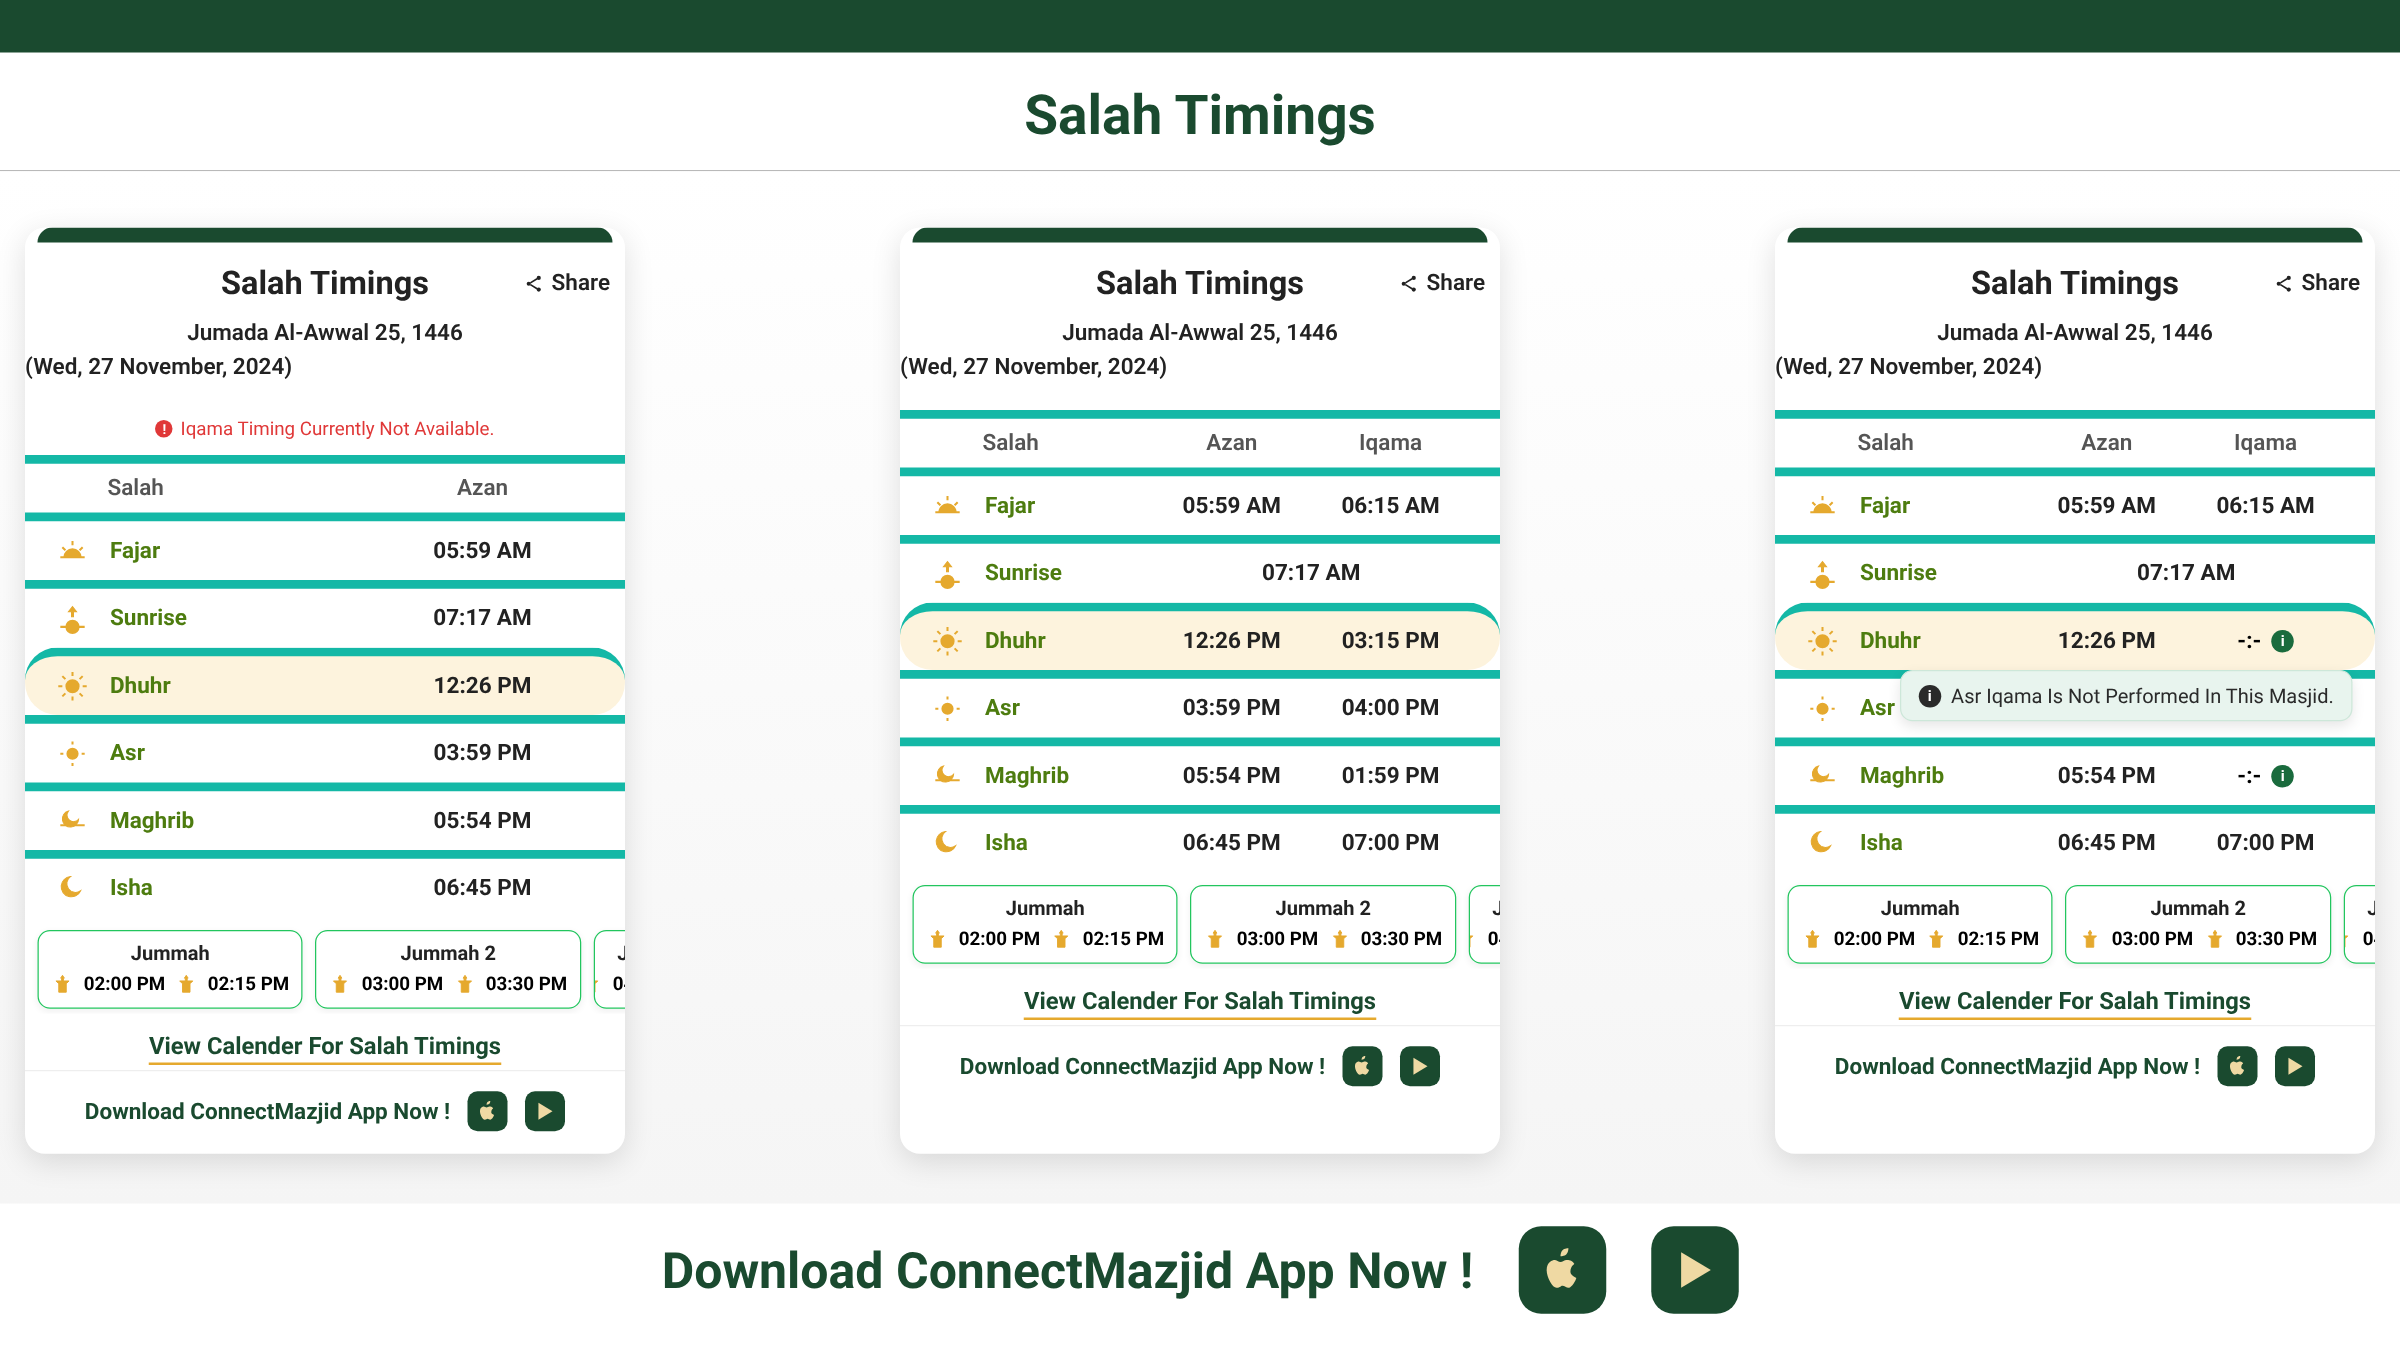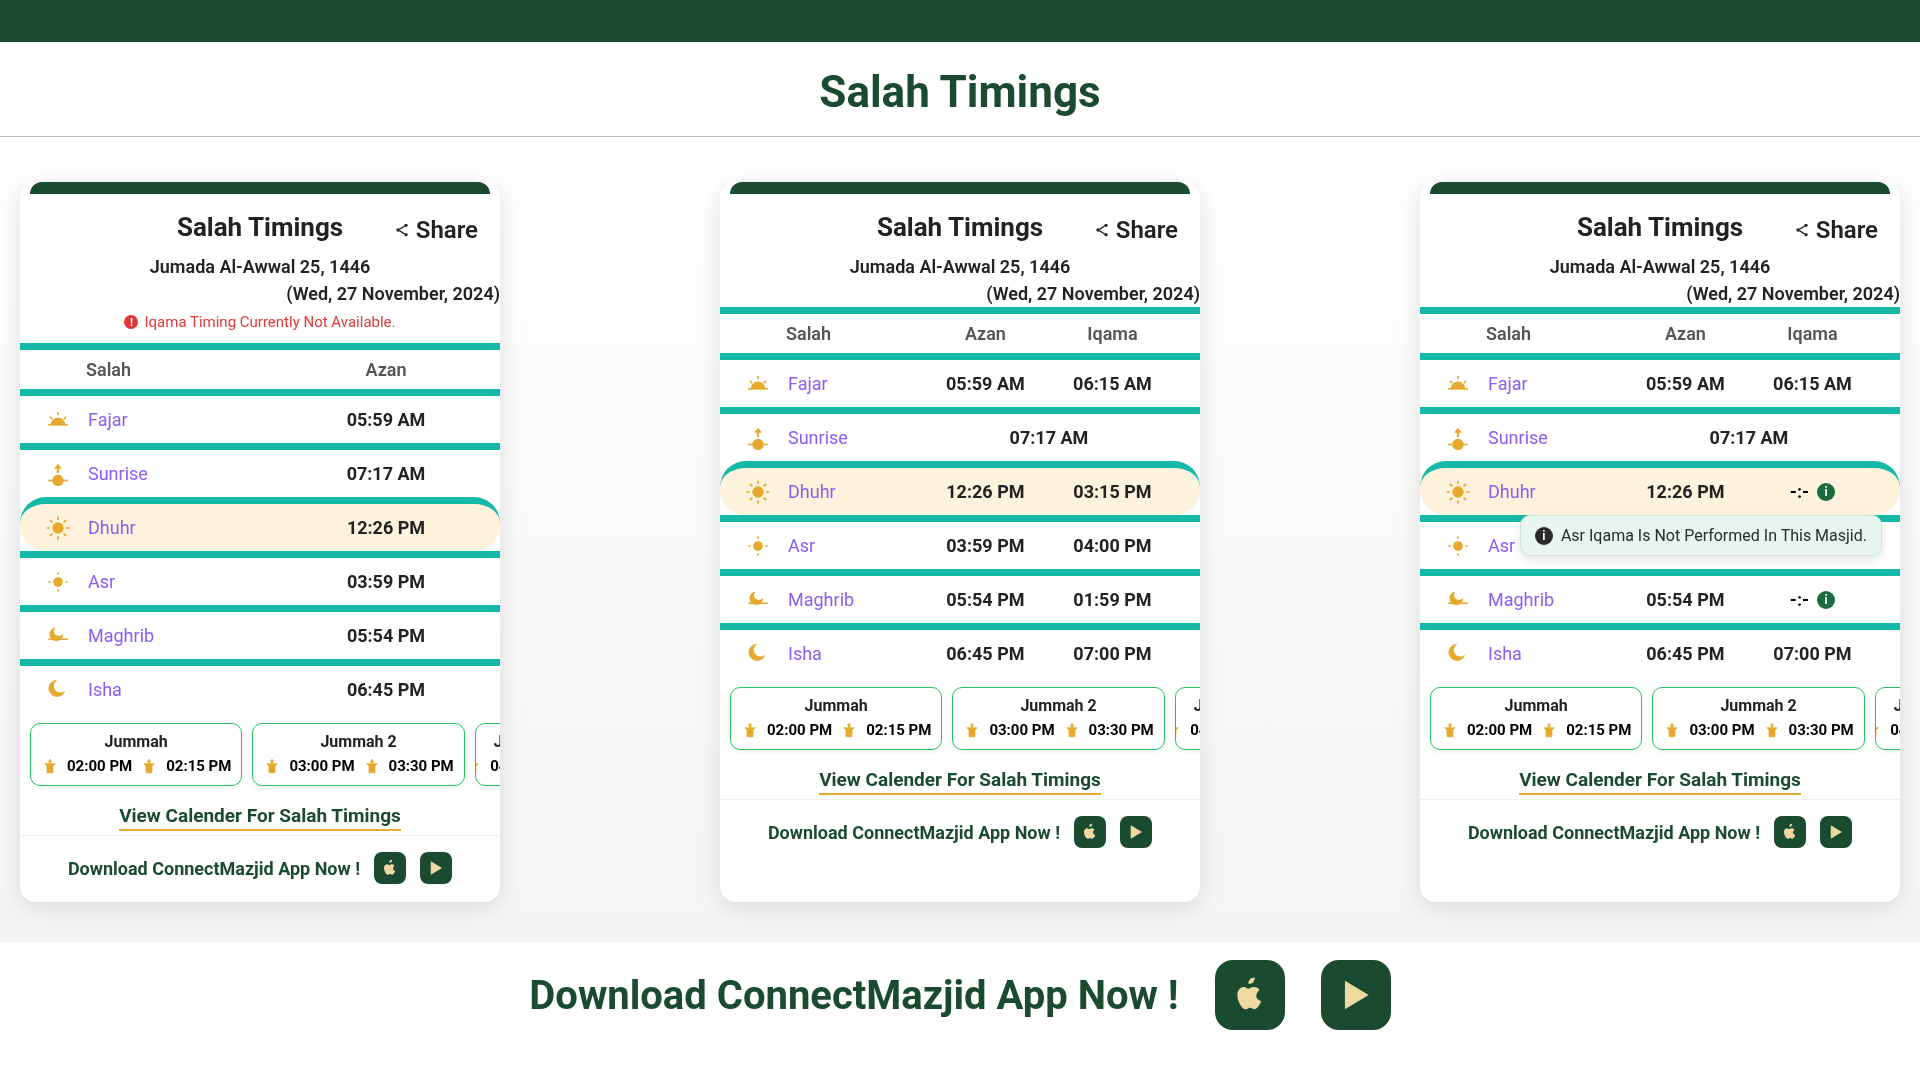--- a/index.html
+++ b/index.html
@@ -31,47 +31,47 @@
     width: 480px;
     background: #fff;
     border-radius: 16px;
     box-shadow: 0 6px 24px rgba(0,0,0,.12);
     overflow: hidden;
     position: relative;
   }
   .card-cap { height: 12px; background: #1a4a2f; border-radius: 16px 16px 0 0; margin: 0 10px; }
   .card-body { padding: 0; position: relative; }
   .share {
-    position: absolute; top: 22px; right: 22px;
-    font-size: 24px; font-weight: 600; color: #222;
+    position: absolute; top: 22px; right: 12px;
+    font-size: 18px; font-weight: 600; color: #222;
     display: flex; align-items: center; gap: 6px;
   }
   .share svg { width: 16px; height: 16px; }
   .card-title { text-align: center; font-size: 26px; font-weight: 700; color: #222; padding-top: 18px; }
   .hijri { text-align: center; font-size: 18px; font-weight: 600; color: #222; margin-top: 14px; }
-  .greg { text-align: right; font-size: 18px; font-weight: 600; color: #222; margin-top: 6px; margin-bottom: 3px; }
+  .greg { text-align: left; font-size: 18px; font-weight: 600; color: #222; margin-top: 6px; margin-bottom: 24px; }
   .warn {
     display: flex; align-items: center; justify-content: center; gap: 6px;
     color: #e03838; font-size: 15px; padding: 6px 0 12px;
   }
   .warn-dot { width: 14px; height: 14px; border-radius: 50%; background: #e03838; display: inline-flex; align-items: center; justify-content: center; color:#fff; font-size:11px; font-weight:700;}
   .tbl { width: 100%; }
   .tbl-head, .tbl-row {
     display: grid; align-items: center;
     border-top: 7px solid #14b8a6;
     padding: 0 24px;
   }
   .cols-2 { grid-template-columns: 1.4fr 1fr; }
   .cols-3 { grid-template-columns: 1.4fr 1fr 1fr; }
   .tbl-head { height: 46px; color: #555; font-weight: 600; font-size: 18px; }
   .tbl-head .h1 { text-align:left; padding-left: 42px;}
   .tbl-head .h2, .tbl-head .h3 { text-align:center; }
   .tbl-row { height: 54px; }
   .tbl-row.highlight { background: #fdf3dd; border-radius: 26px; }
-  .salah-cell { display:flex; align-items:center; gap:16px; font-weight:400; font-size:18px; color:#8b5cf6; }
+  .salah-cell { display:flex; align-items:center; gap:16px; font-weight:700; font-size:18px; color:#4d7c0f; }
   .salah-cell .ic { width:28px; display:inline-flex; justify-content:center; }
   .salah-cell .ic svg { width:26px; height:26px; }
   .time-cell { text-align:center; font-weight:700; font-size:18px; color:#222; }
   .sunrise-span { grid-column: 2 / span 2; }
   .iq-missing { display:flex; align-items:center; justify-content:center; gap:8px; font-weight:700; font-size:18px;}
   .info-dot { width:18px; height:18px; border-radius:50%; background:#1a6b3d; color:#fff; display:inline-flex; align-items:center; justify-content:center; font-size:12px; font-weight:700; }
 
   .tooltip {
     position: absolute;
     right: 18px; top: 0;

